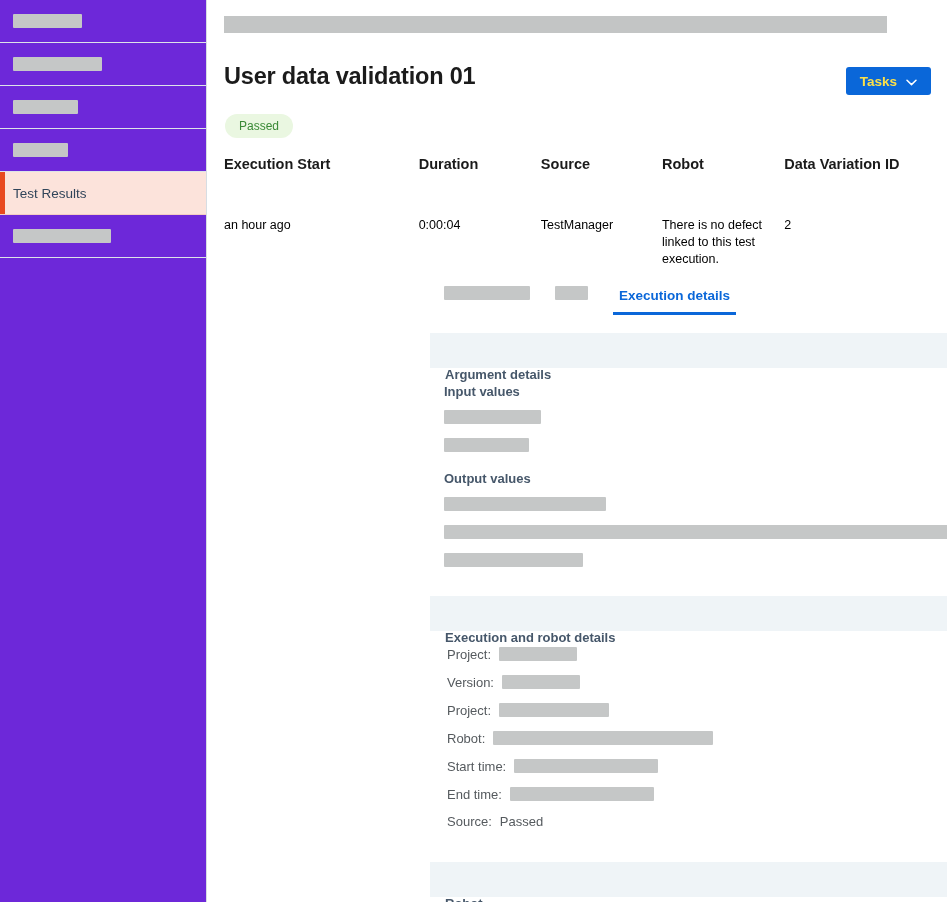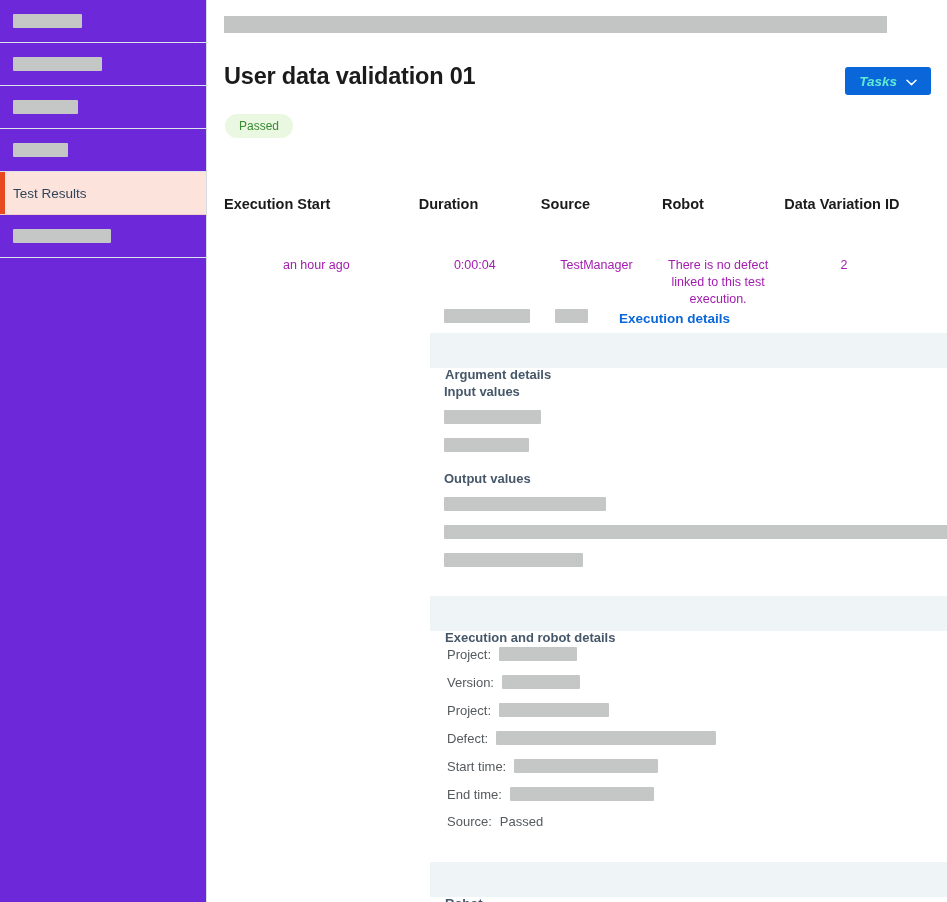--- a/index.html
+++ b/index.html
@@ -56,64 +56,64 @@
 
   .title-row {
     position: absolute; left: 17px; top: 62px; right: 16px;
     display: flex; align-items: flex-start; justify-content: space-between;
   }
   .page-title {
     font-size: 23.5px; font-weight: bold; color: #1b1b1b;
     letter-spacing: -0.2px; margin: 0; line-height: 1.2;
   }
   .tasks-btn {
-    background: #0a67d9; color: #5eead4;
+    background: #0a67d9; color: #fde047;
     border: none; border-radius: 3px;
     font-size: 13.5px; font-weight: bold;
     font-family: "Liberation Sans", sans-serif;
     padding: 0 14px; height: 28px;
     display: flex; align-items: center; gap: 9px;
-    cursor: pointer; margin-top: 5px; font-style: italic;
+    cursor: pointer; margin-top: 5px;
   }
   .chev-down { display: block; }
 
   .status-badge {
     position: absolute; left: 18px; top: 114px;
     background: #eaf7e1; color: #3a8a36;
     border-radius: 12px;
     font-size: 12px; padding: 5px 14px;
     display: inline-block;
   }
 
   
   .exec-table {
     position: absolute; left: 17px; top: 155px;
     width: 690px;
   }
-  .exec-table table { border-collapse: collapse; width: 100%; table-layout: fixed; margin-top: 40px; }
+  .exec-table table { border-collapse: collapse; width: 100%; table-layout: fixed; }
   .exec-table th {
     text-align: left; vertical-align: top;
     font-size: 14.5px; font-weight: bold; color: #1b1b1b;
     padding: 0 10px 0 0; line-height: 1.33;
   }
   .exec-table td {
-    text-align: center; vertical-align: top;
-    font-size: 12.5px; color: #a21caf;
+    text-align: left; vertical-align: top;
+    font-size: 12.5px; color: #000000;
     padding: 43px 10px 0 0; line-height: 1.35;
   }
   .col-start { width: 180px; }
   .col-dur   { width: 113px; }
   .col-src   { width: 112px; }
   .col-def   { width: 113px; }
   .col-var   { width: 120px; }
 
   
   .tabs {
     position: absolute; left: 237px; top: 286px;
-    display: flex; align-items: flex-end; gap: 25px; margin-top: 23px;
+    display: flex; align-items: flex-end; gap: 25px;
   }
   .tab {
     font-size: 13.5px; padding-bottom: 9px;
     border-bottom: 3px solid transparent;
     cursor: pointer;
   }
   .tab.redacted { padding-bottom: 12px; }
   .tab.active {
     color: #0a67d9; font-weight: bold;
     border-bottom: 3px solid #0a67d9;
@@ -262,21 +262,21 @@
         </div>
         <div class="kv-row">
           <span class="kv-key">Version:</span>
           <span class="redact kv-val-redact" style="width:78px"></span>
         </div>
         <div class="kv-row">
           <span class="kv-key">Project:</span>
           <span class="redact kv-val-redact" style="width:110px"></span>
         </div>
         <div class="kv-row">
-          <span class="kv-key">Defect:</span>
+          <span class="kv-key">Robot:</span>
           <span class="redact kv-val-redact" style="width:220px"></span>
         </div>
         <div class="kv-row">
           <span class="kv-key">Start time:</span>
           <span class="redact kv-val-redact" style="width:144px"></span>
         </div>
         <div class="kv-row">
           <span class="kv-key">End time:</span>
           <span class="redact kv-val-redact" style="width:144px"></span>
         </div>

